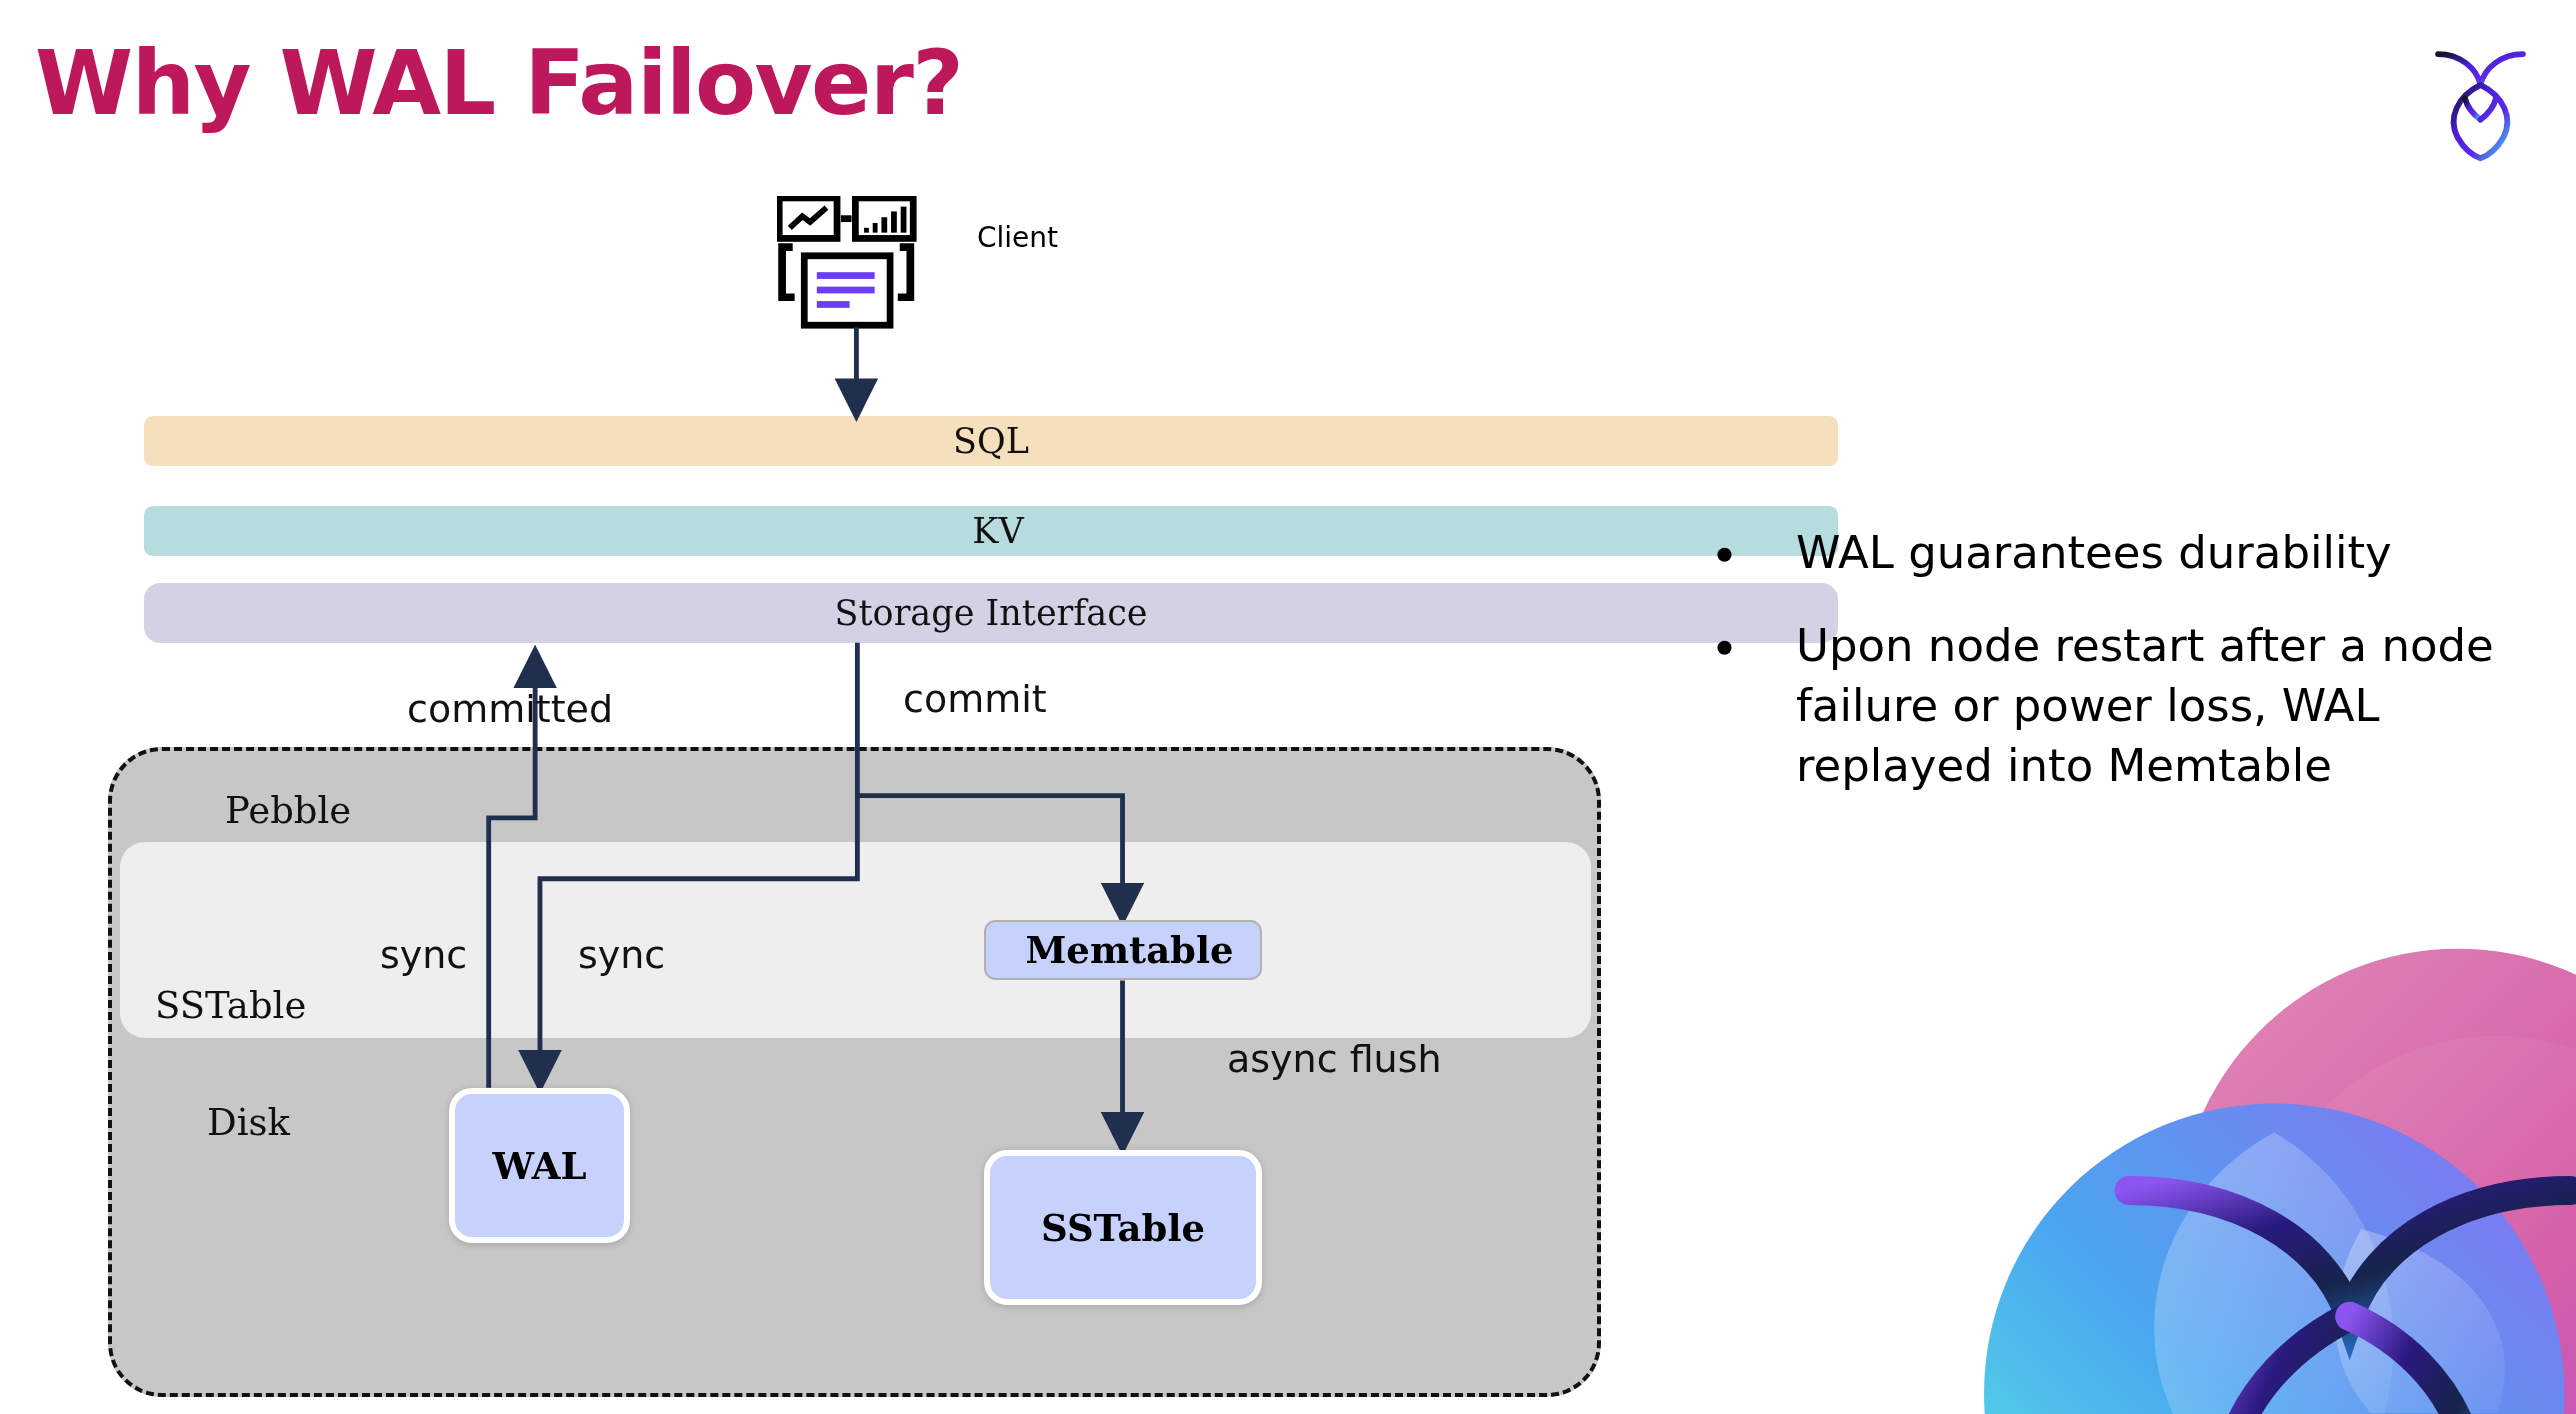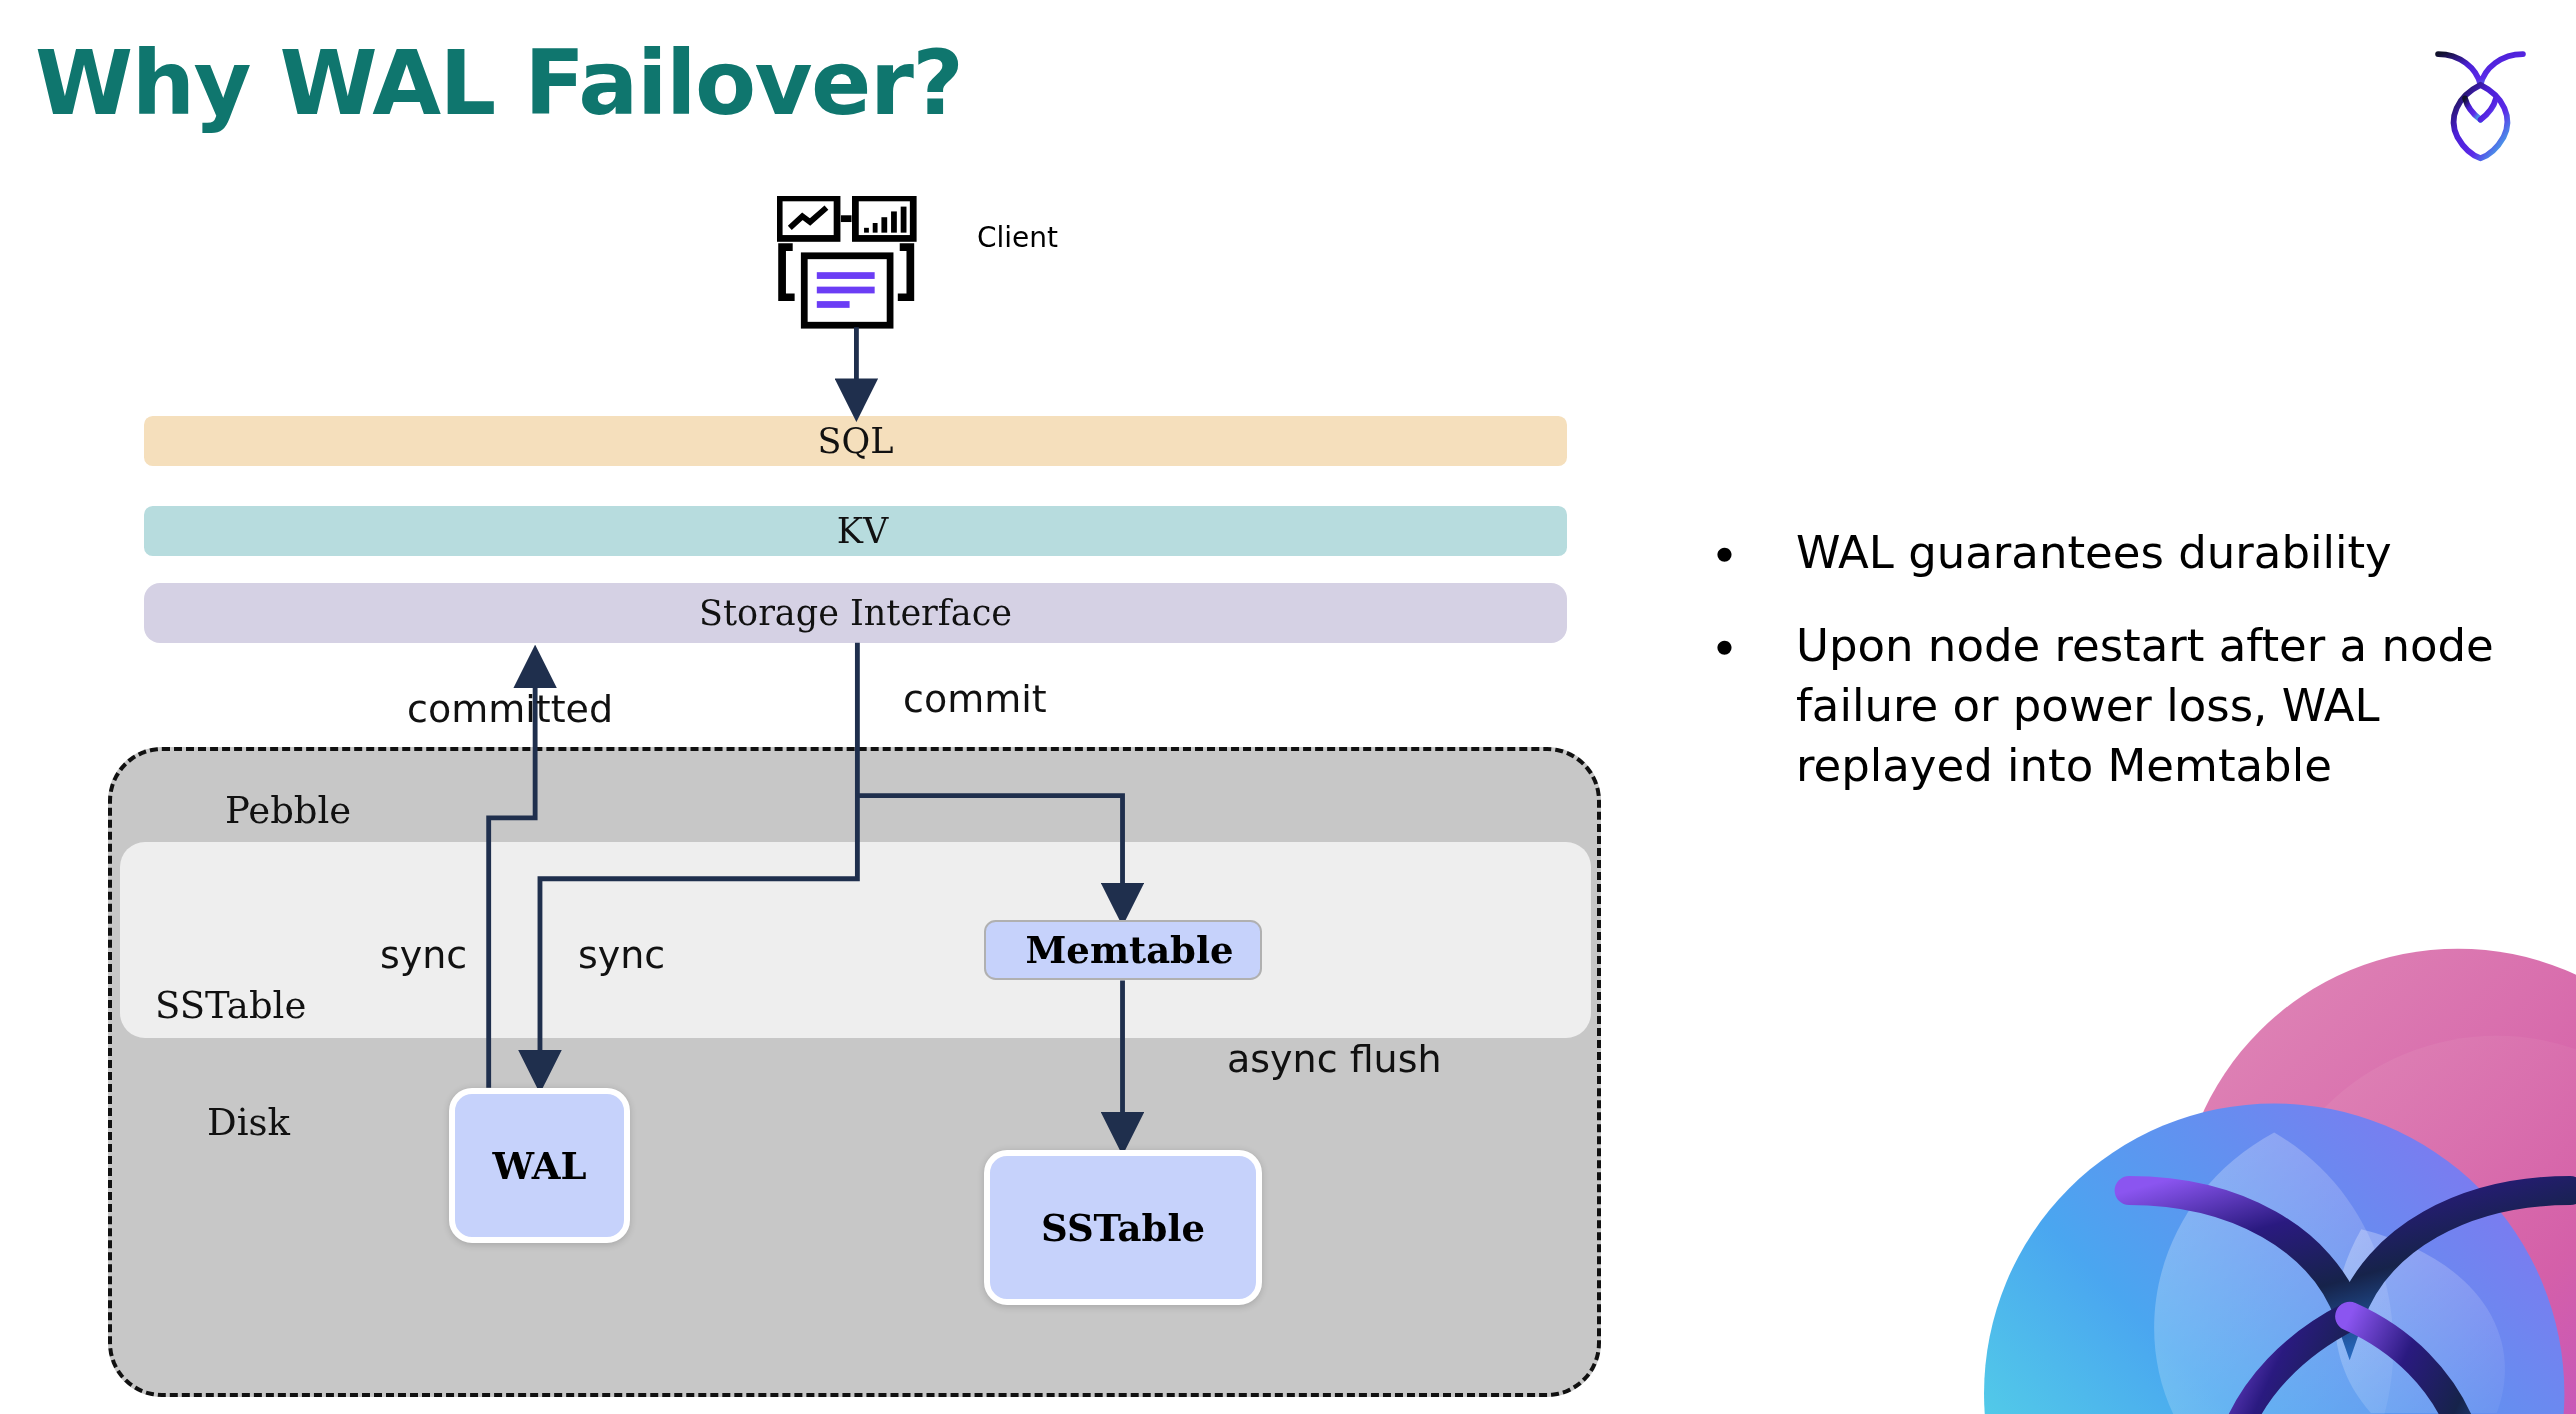--- a/index.html
+++ b/index.html
@@ -24,21 +24,21 @@
 
   
   #slide-title {
     position: absolute;
     left: 35px;
     top: 37px;
     font-family: "DejaVu Sans", sans-serif;
     font-weight: 700;
     font-size: 89px;
     letter-spacing: -1.5px;
-    color: #0f766e;
+    color: #be185d;
     line-height: 1.05;
     white-space: nowrap;
   }
 
   
   #brand-logo {
     position: absolute;
     left: 2413px;
     top: 29px;
     width: 135px;
@@ -70,21 +70,21 @@
     top: 221px;
     font-size: 28px;
     color: #000000;
     font-family: "DejaVu Sans", sans-serif;
   }
 
   
   .layer-bar {
     position: absolute;
     left: 144px;
-    width: 1423px;
+    width: 1694px;
     height: 50px;
     border-radius: 8.7px;
     display: flex;
     align-items: center;
     justify-content: center;
     font-family: "DejaVu Serif", serif;
     font-size: 35px;
     color: #111111;
     box-sizing: border-box;
   }

